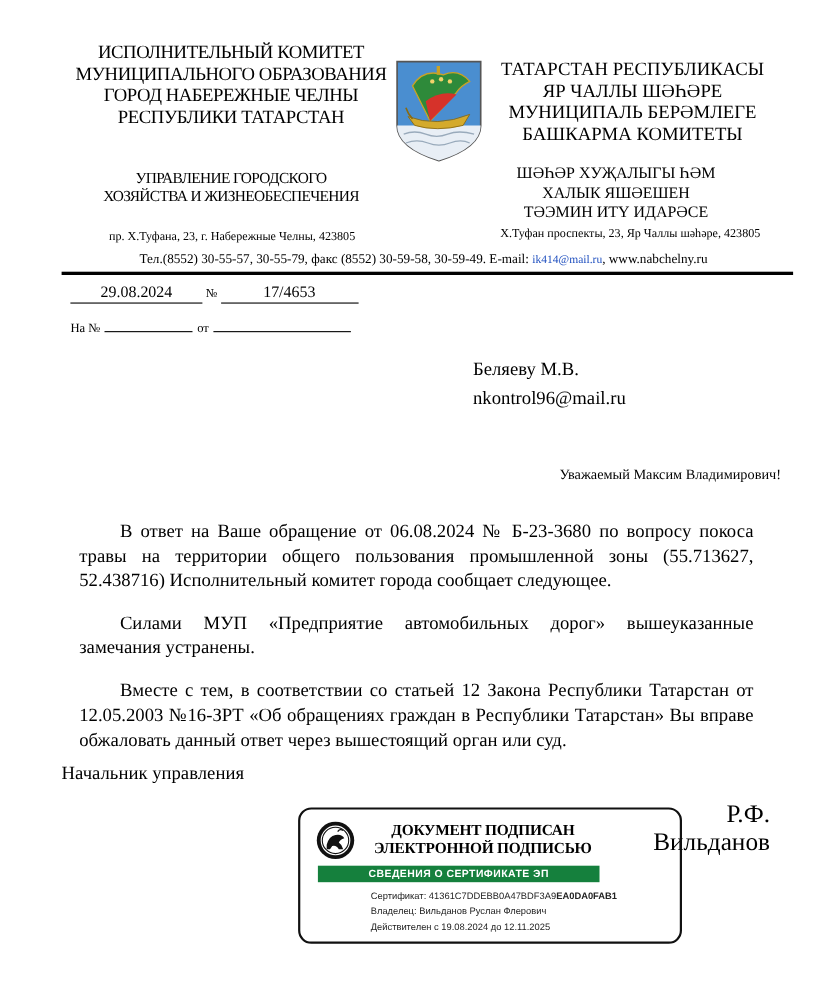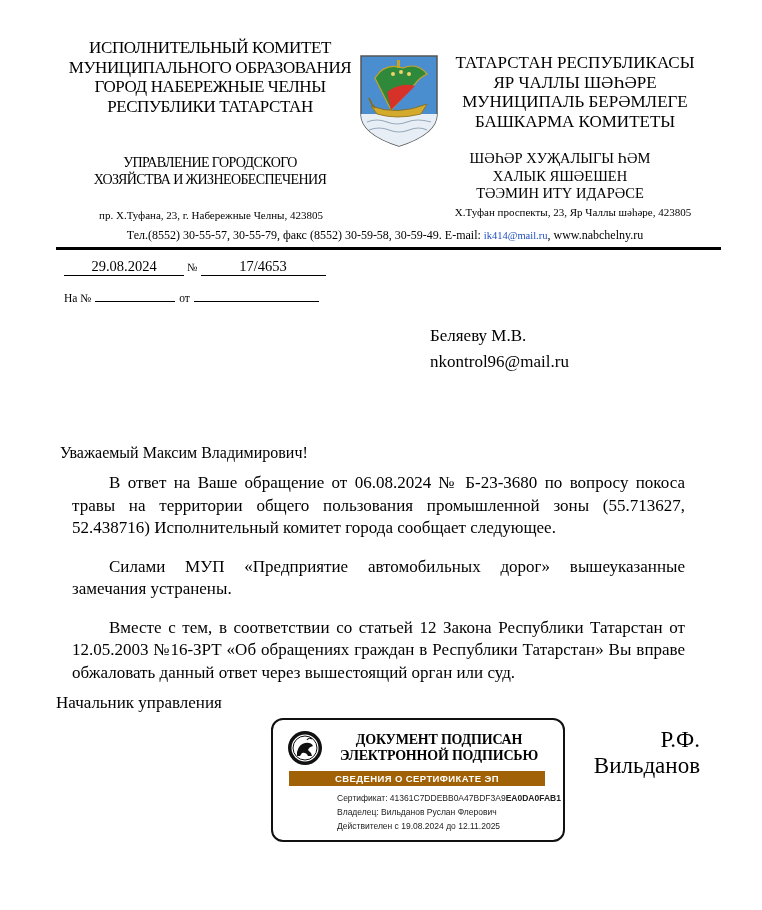--- a/index.html
+++ b/index.html
@@ -32,33 +32,33 @@
     .regline .no { font-size: 11px; margin: 0 3px; }
     .refline { left: 64px; top: 292px; font-size: 11.5px; }
     .refline .blank { display: inline-block; border-bottom: 1px solid #000; vertical-align: baseline; height: 9px; }
     .refline .b1 { width: 80px; margin: 0 4px; }
     .refline .b2 { width: 125px; margin-left: 4px; }
 
     
     .addressee { left: 430px; top: 323px; font-size: 17px; line-height: 26px; }
 
     
-    .salutation { left: 60px; top: 444px; width: 650px; text-align: left; font-size: 16px; }
+    .salutation { left: 60px; top: 423px; width: 650px; text-align: right; font-size: 13px; }
     .body { left: 56px; top: 456px; width: 645px; font-size: 17px; line-height: 22.5px; text-align: justify; }
     .body p { margin: 16px; text-indent: 37px; }
 
     
     .sig-pos { left: 56px; top: 693px; font-size: 17px; }
     .sig-name { left: 560px; top: 727px; width: 140px; text-align: right; font-size: 23px; }
 
     
-    .stamp { left: 271px; top: 718px; width: 294px; height: 124px; border: 2.5px solid #111; border-radius: 12px; box-sizing: border-box; font-family: "Liberation Sans", sans-serif; }
+    .stamp { left: 271px; top: 734px; width: 349px; height: 124px; border: 2.5px solid #111; border-radius: 12px; box-sizing: border-box; font-family: "Liberation Sans", sans-serif; }
     .stamp-seal { left: 14px; top: 10px; width: 36px; height: 36px; }
     .stamp-title { left: 60px; top: 12px; width: 212px; text-align: center; font-family: "Liberation Serif", serif; font-weight: bold; font-size: 14px; line-height: 16px; letter-spacing: -0.2px; }
-    .stamp-bar { left: 16px; top: 51px; width: 256px; height: 15px; background: #a16207; color: #fff; font-size: 9.5px; font-weight: bold; text-align: center; line-height: 15px; letter-spacing: 0.4px; }
+    .stamp-bar { left: 16px; top: 51px; width: 256px; height: 15px; background: #15803d; color: #fff; font-size: 9.5px; font-weight: bold; text-align: center; line-height: 15px; letter-spacing: 0.4px; }
     .stamp-line { left: 18px; font-size: 8.5px; color: #222; white-space: nowrap; margin-left: 46px; }
     .stamp-l1 { top: 73px; }
     .stamp-l2 { top: 87px; }
     .stamp-l3 { top: 101px; }
     .stamp-l1 .cert-tail { font-weight: bold; }
   </style>
 </head>
 <body>
 
 <div class="abs hdr-left">

